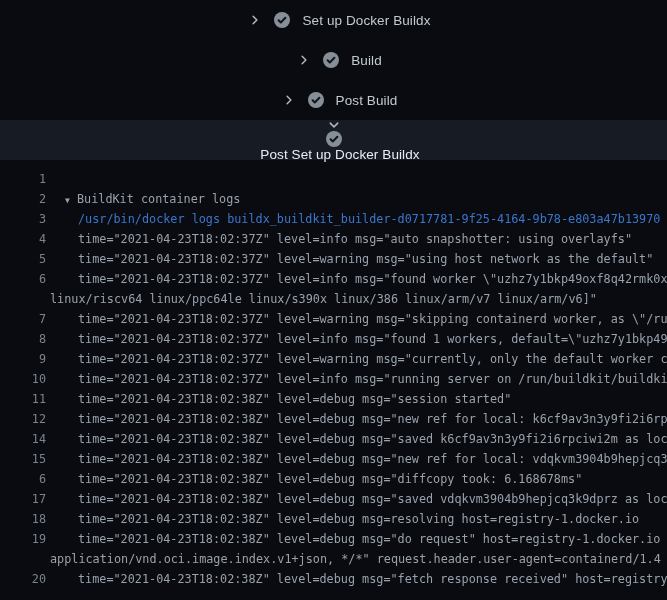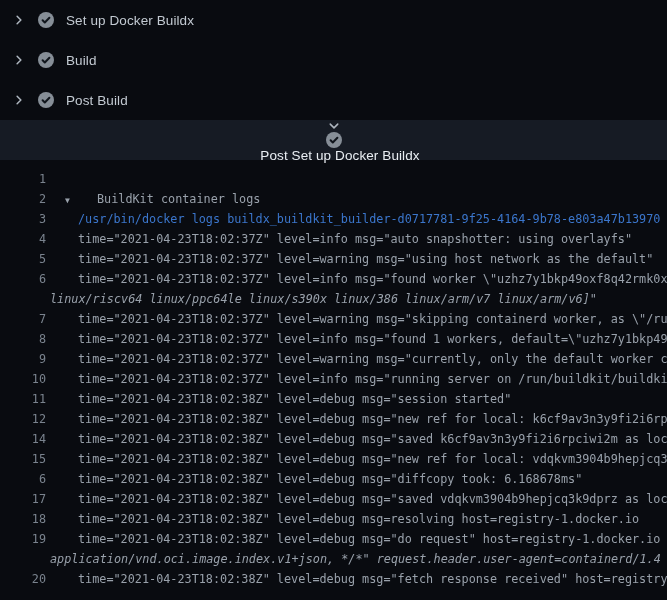--- a/index.html
+++ b/index.html
@@ -4,43 +4,43 @@
 <style>
   :root{
     --bg:#090b10; --panel:#161b24; --header-text:#c3cad2; --header-text-active:#e9eef3;
     --chevron:#aeb6bf; --check-gray:#868e97; --check-mark:#10151c;
     --log-text:#99a1ab; --line-num:#7a838e; --cmd-blue:#3b76cc;
   }
   *{margin:0;padding:0;box-sizing:border-box;}
   html,body{width:667px;height:600px;overflow:hidden;background:var(--bg);}
   body{font-family:"Liberation Sans","DejaVu Sans",sans-serif;}
 
-  .step-row{display:flex;align-items:center;height:40px;padding-left:13px;cursor:pointer;}
+  .step-row{display:flex;align-items:center;height:40px;padding-left:13px;cursor:pointer;justify-content:center;}
   .step-row .chev{width:12px;height:12px;margin-right:13px;flex:0 0 auto;display:flex;align-items:center;justify-content:center;}
   .step-row .chev svg{display:block;}
   .step-row .chev path{stroke:var(--chevron);stroke-width:2;fill:none;stroke-linecap:round;stroke-linejoin:round;}
   .step-row .check{width:16px;height:16px;margin-right:12px;flex:0 0 auto;}
   .step-row .check circle{fill:var(--check-gray);}
   .step-row .check path{stroke:var(--check-mark);stroke-width:2;fill:none;stroke-linecap:round;stroke-linejoin:round;}
   .step-row .lbl{font-size:13.5px;color:var(--header-text);letter-spacing:.1px;}
   .step-row.expanded{background:var(--panel);flex-direction:column;}
   .step-row.expanded .lbl{color:var(--header-text-active);}
 
   .log{width:667px;height:440px;overflow:hidden;padding-top:9px;
        font-family:"DejaVu Sans Mono","Liberation Mono",monospace;
        font-size:11.8px;line-height:20px;color:var(--log-text);}
   .lrow{display:flex;flex-wrap:nowrap;height:20px;}
   .ln{width:46px;flex:0 0 auto;text-align:right;color:var(--line-num);white-space:pre;cursor:pointer;}
   .lt{white-space:pre;}
   .ind1{padding-left:19px;}   
   .ind2{padding-left:32px;}   
-  .indw{padding-left:4px;font-style:italic;}    
+  .indw{padding-left:4px;}    
   .cmd{color:var(--cmd-blue);}
   .tri{display:inline-block;width:12px;font-size:8px;color:var(--log-text);vertical-align:baseline;}
-  .grp{cursor:pointer;margin-left:20px;}
+  .grp{cursor:pointer;}
 </style>
 </head>
 <body>
 
 <div class="step-row">
   <span class="chev">
       <svg width="12" height="12" viewBox="0 0 16 16">
         <path d="M5.5 3l5 5-5 5"></path>
       </svg>
     </span>

